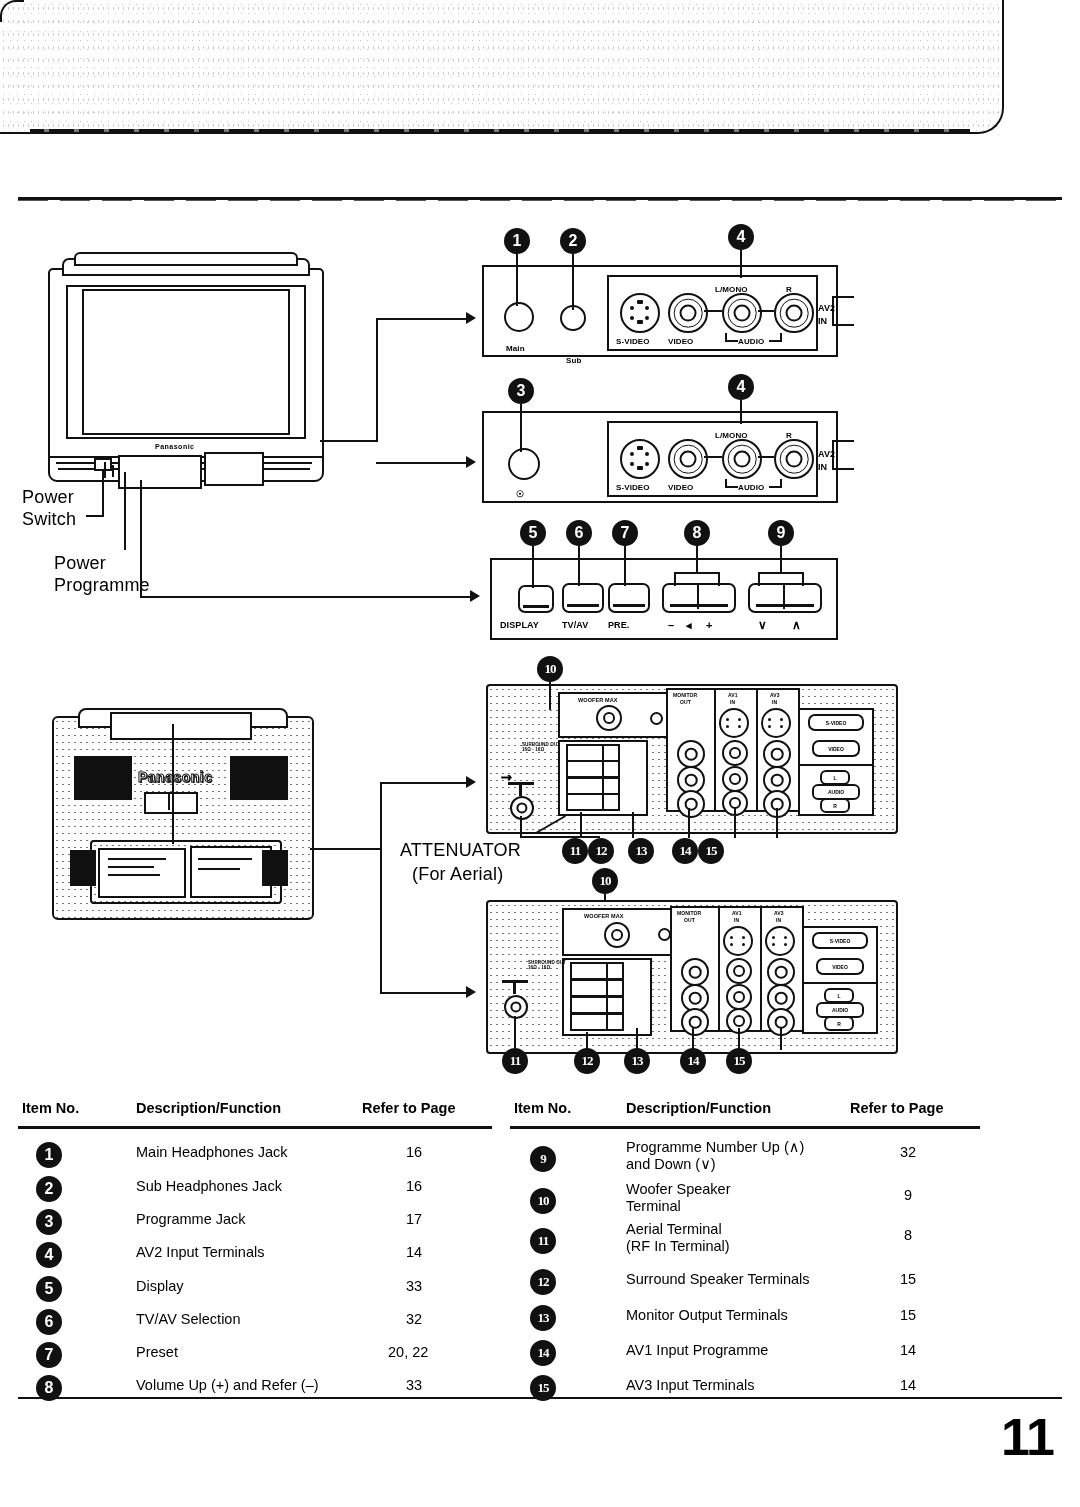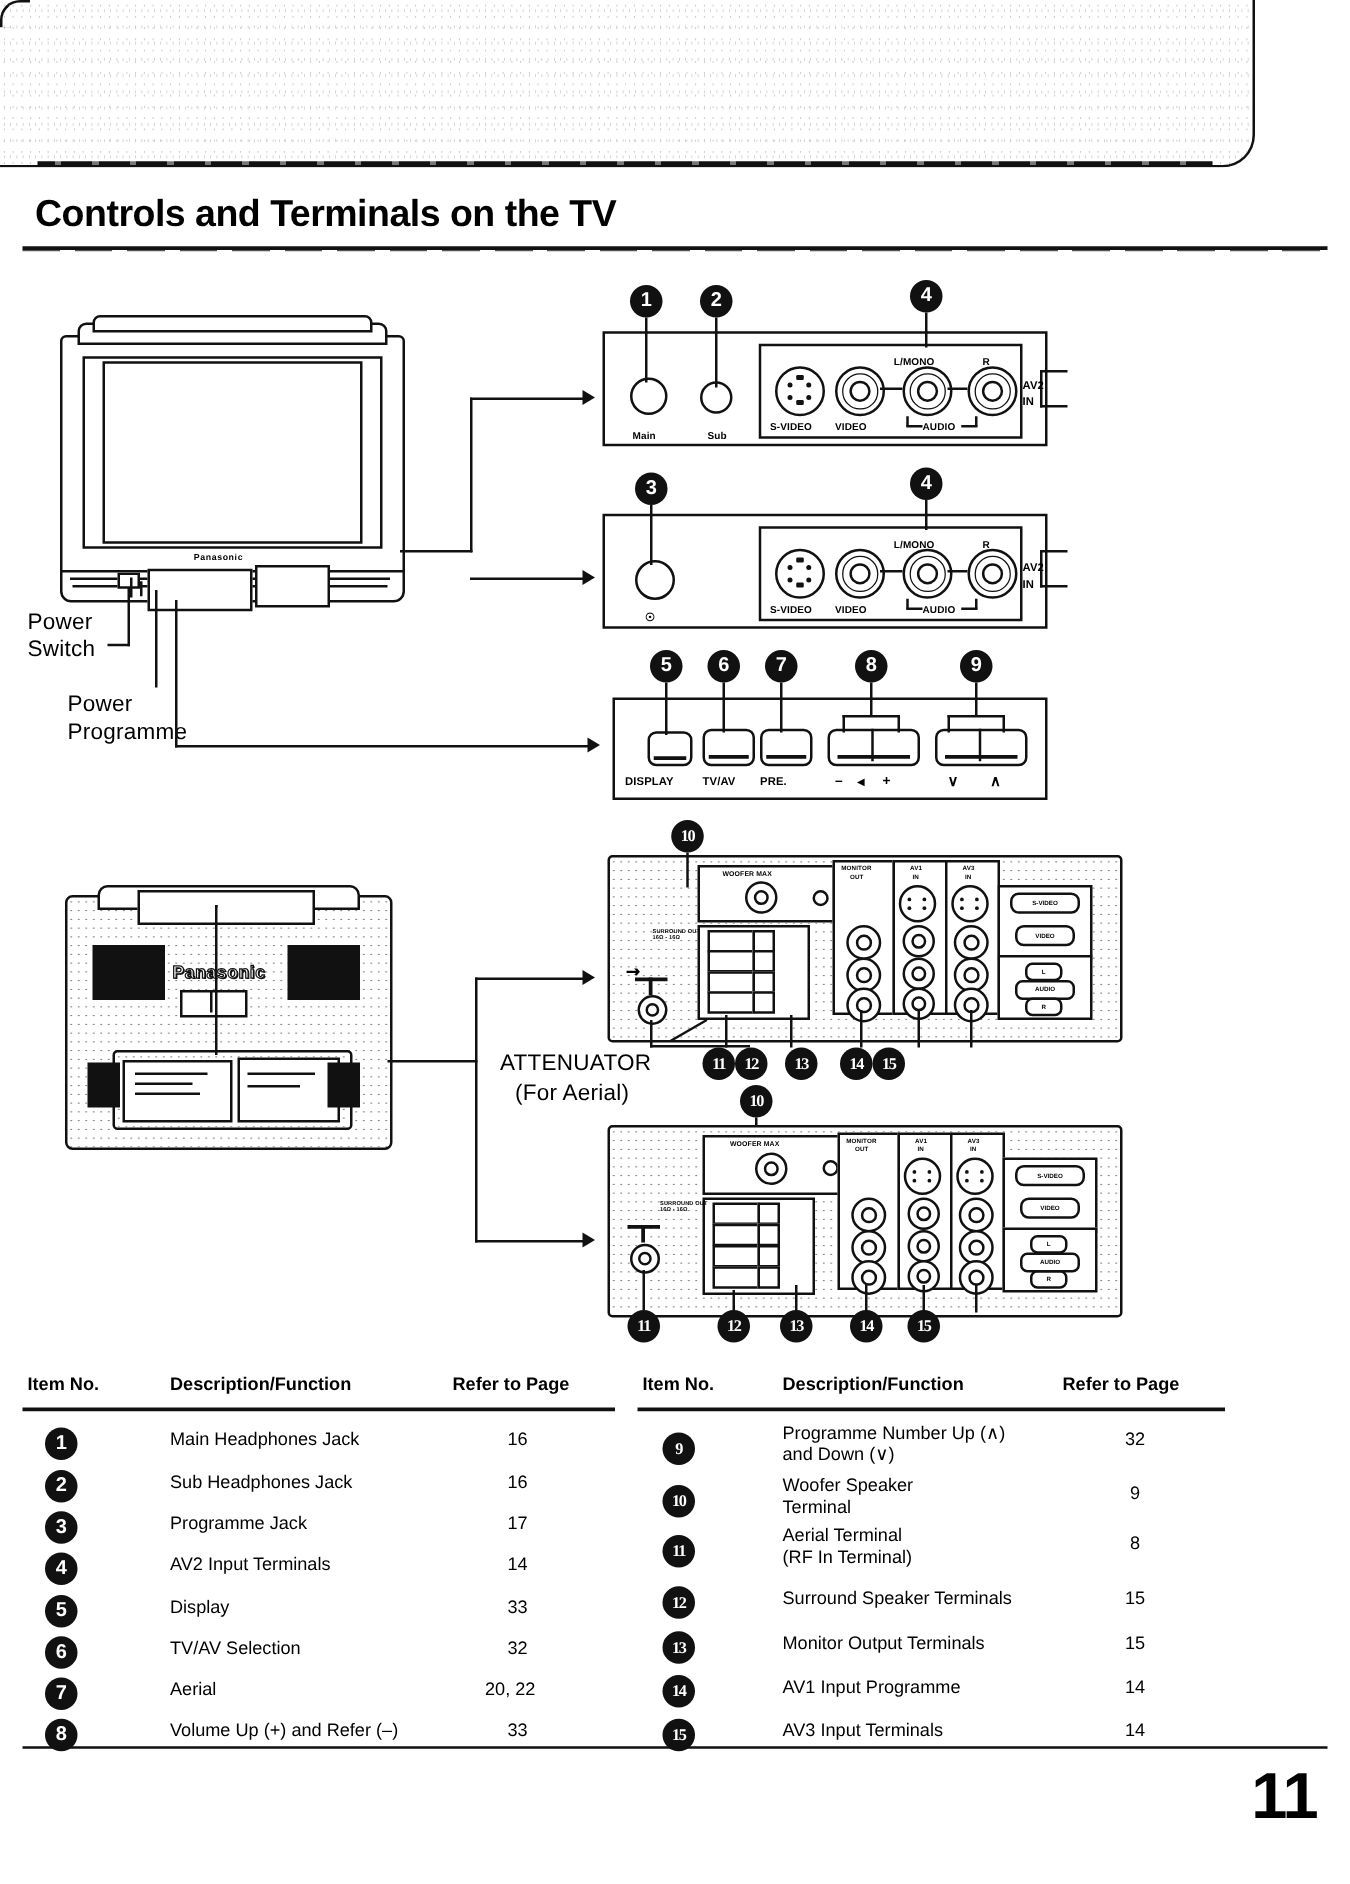--- a/index.html
+++ b/index.html
@@ -106,21 +106,20 @@
 <body>
 
 <div class="page">
 
   <div id="scan-artifact">
     <div class="speck"></div>
     <div class="lcurve"></div>
     <div class="edge-dark"></div>
   </div>
 
-  <div id="page-title">Controls and Terminals on the TV</div>
   <div id="title-rule"></div>
 
   <div>
     <div class="tv-outline" style="left:48px;top:268px;width:272px;height:200px;border-radius:5px;"></div>
     <div class="tv-outline" style="left:62px;top:258px;width:244px;height:14px;border-radius:7px 7px 0 0;"></div>
     <div class="tv-outline" style="left:74px;top:252px;width:220px;height:10px;border-radius:6px 6px 0 0;"></div>
 
     <div class="tv-outline" style="left:66px;top:285px;width:236px;height:150px;"></div>
     <div class="tv-outline" style="left:82px;top:289px;width:204px;height:142px;"></div>
 
@@ -158,21 +157,21 @@
 
   <div>
     <div class="box" style="left:482px;top:265px;width:352px;height:88px;"></div>
     <div class="ln vl" style="left:832px;top:296px;height:30px;"></div>
     <div class="ln hl" style="left:832px;top:296px;width:22px;"></div>
     <div class="ln hl" style="left:832px;top:324px;width:22px;"></div>
 
     <div class="jack" style="left:504px;top:302px;width:26px;height:26px;"></div>
     <div class="jack" style="left:560px;top:305px;width:22px;height:22px;"></div>
     <div class="lbl-s" style="left:506px;top:344px;font-size:8px;">Main</div>
-    <div class="lbl-s" style="left:566px;top:344px;font-size:8px;">Sub</div>
+    <div class="lbl-s" style="left:566px;top:356px;font-size:8px;">Sub</div>
 
     <div class="box" style="left:607px;top:275px;width:207px;height:72px;"></div>
     <div class="svid" style="left:620px;top:293px;width:36px;height:36px;">
       <i style="left:8px;top:11px;width:4px;height:4px;"></i>
       <i style="left:23px;top:11px;width:4px;height:4px;"></i>
       <i style="left:8px;top:21px;width:4px;height:4px;"></i>
       <i style="left:23px;top:21px;width:4px;height:4px;"></i>
       <i style="left:15px;top:5px;width:6px;height:4px;border-radius:1px;"></i>
       <i style="left:15px;top:25px;width:6px;height:4px;border-radius:1px;"></i>
     </div>
@@ -506,21 +505,21 @@
 
     <div class="cal n1" style="left:36px;top:180px;">5</div>
     <div class="row-desc" style="left:136px;top:182px;">Display</div>
     <div class="row-page" style="left:406px;top:182px;">33</div>
 
     <div class="cal n1" style="left:36px;top:213px;">6</div>
     <div class="row-desc" style="left:136px;top:215px;">TV/AV Selection</div>
     <div class="row-page" style="left:406px;top:215px;">32</div>
 
     <div class="cal n1" style="left:36px;top:246px;">7</div>
-    <div class="row-desc" style="left:136px;top:248px;">Aerial</div>
+    <div class="row-desc" style="left:136px;top:248px;">Preset</div>
     <div class="row-page" style="left:388px;top:248px;">20, 22</div>
 
     <div class="cal n1" style="left:36px;top:279px;">8</div>
     <div class="row-desc" style="left:136px;top:281px;">Volume Up (+) and Refer (–)</div>
     <div class="row-page" style="left:406px;top:281px;">33</div>
   </div>
 
   <div class="tbl" id="table-right" style="left:502px;width:578px;">
     <div class="th" style="left:12px;top:4px;">Item No.</div>
     <div class="th" style="left:124px;top:4px;">Description/Function</div>

